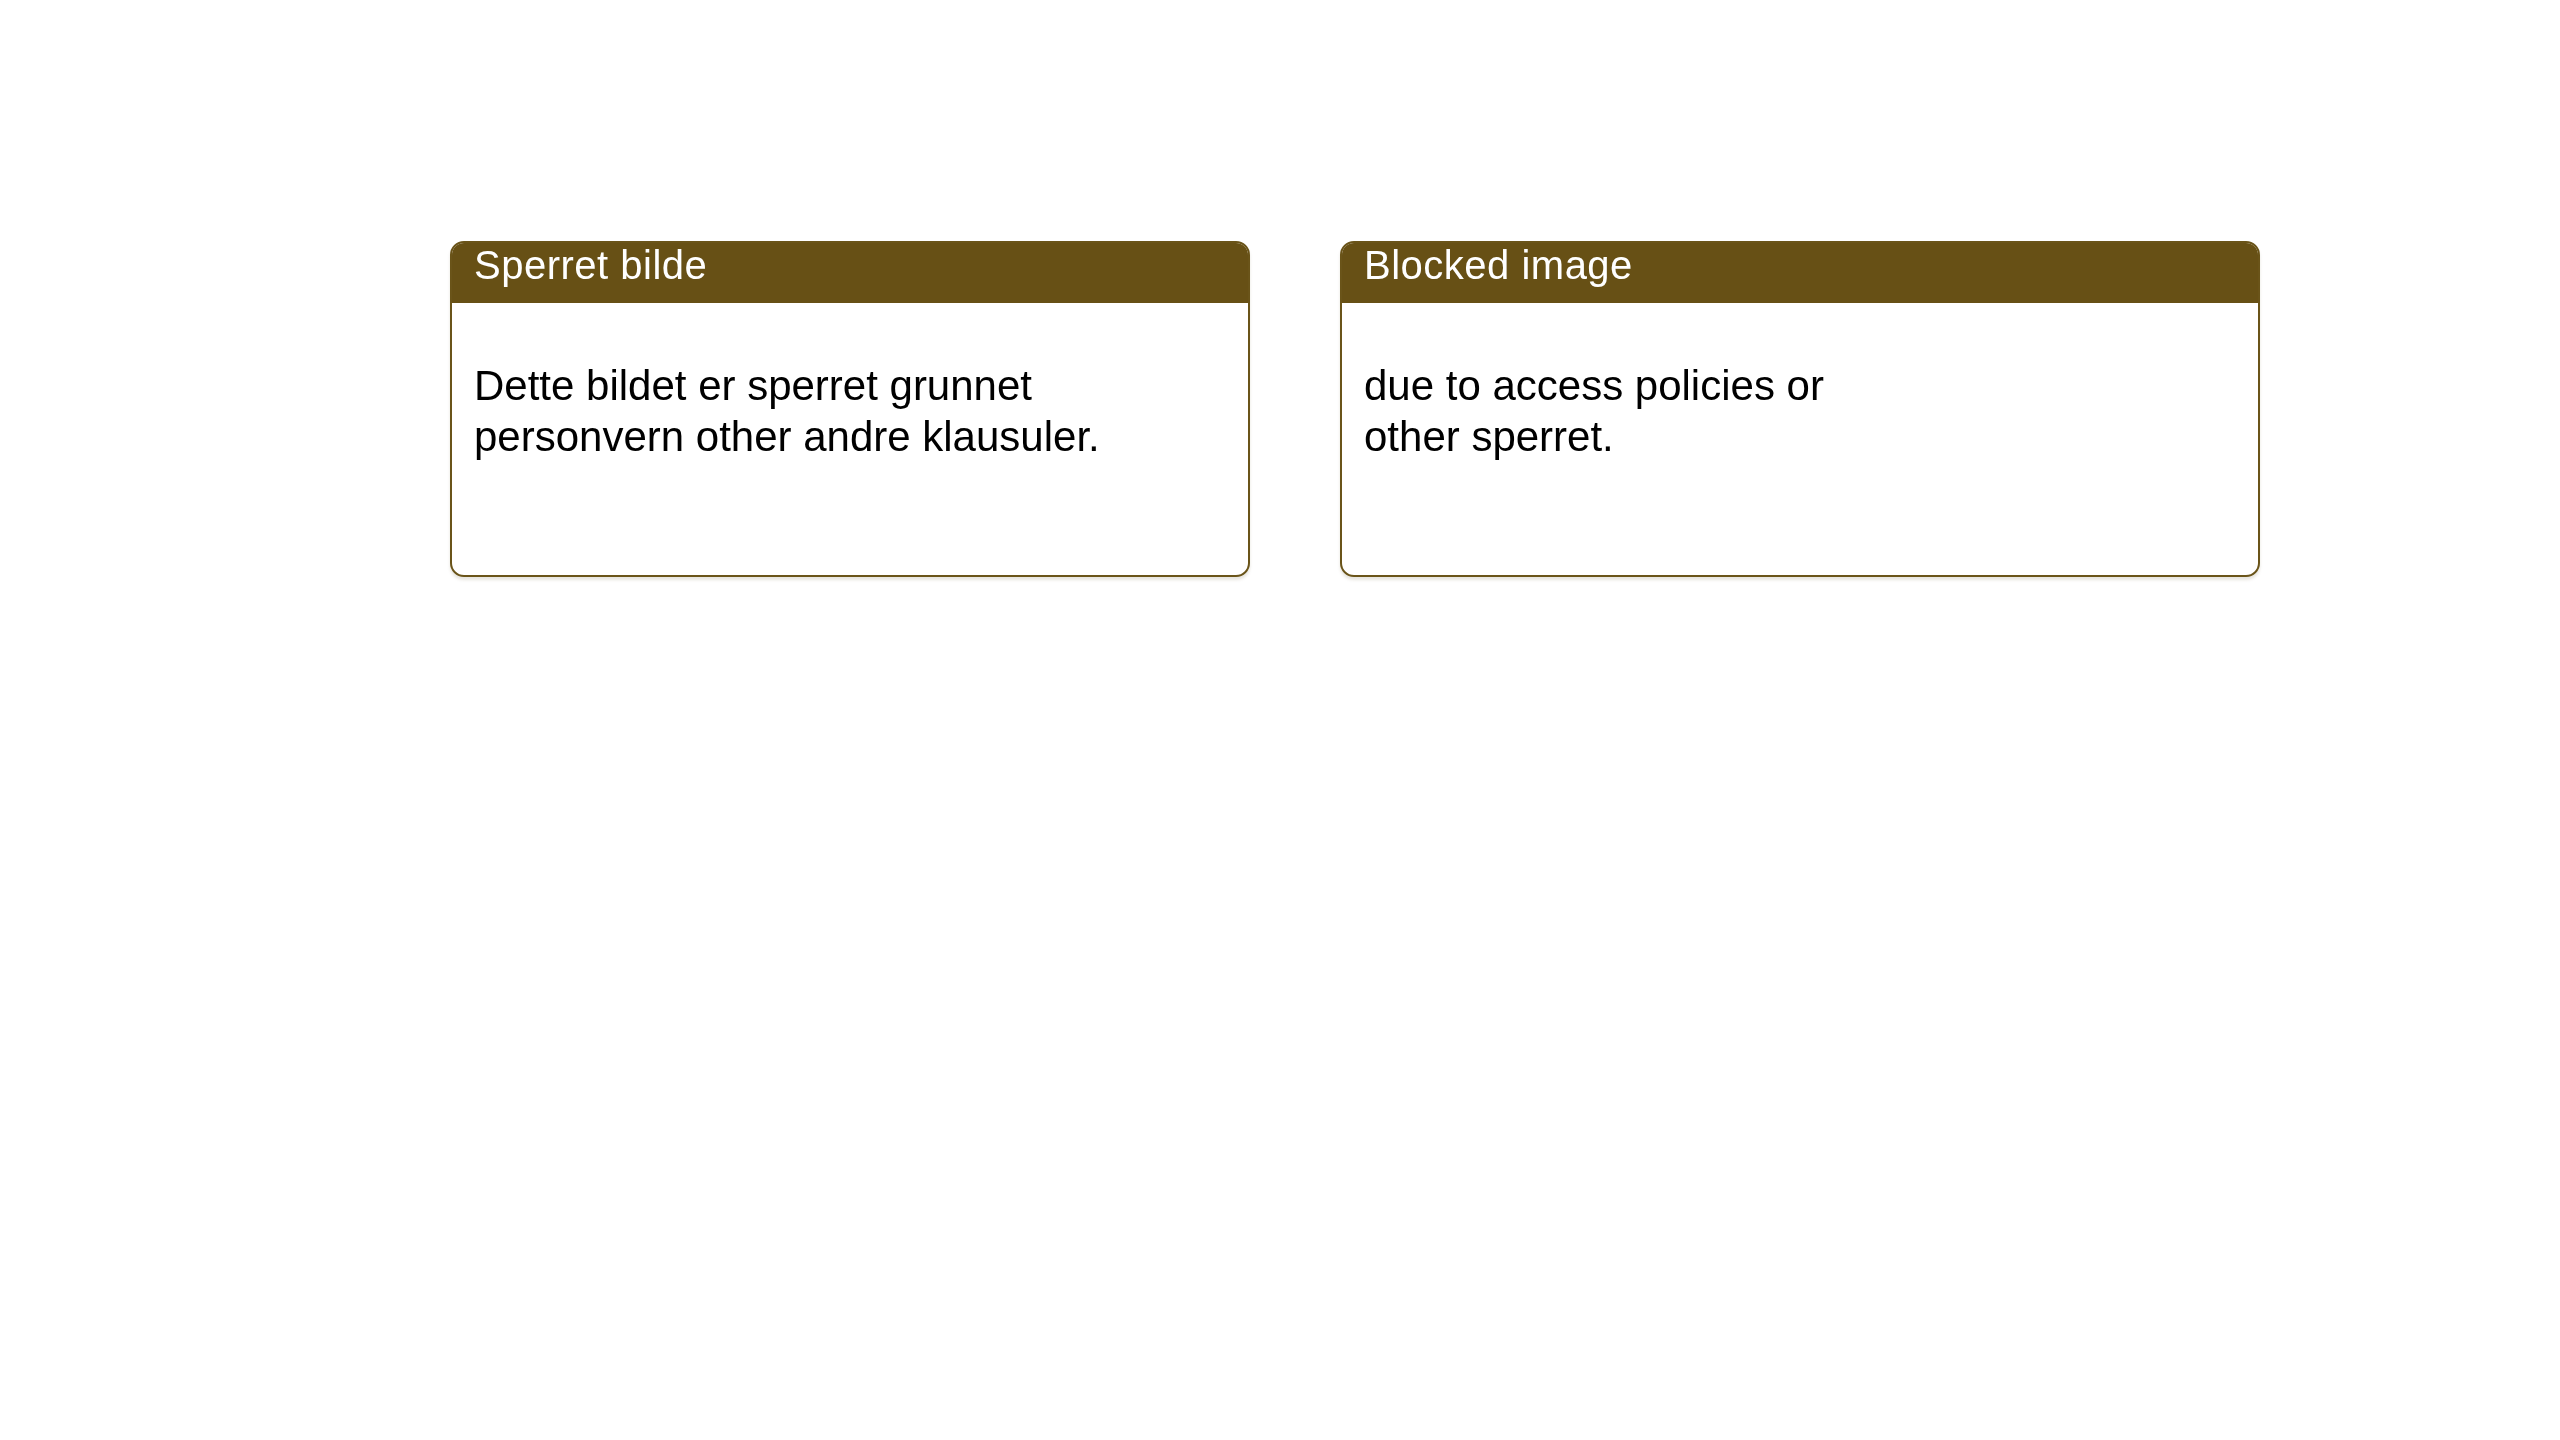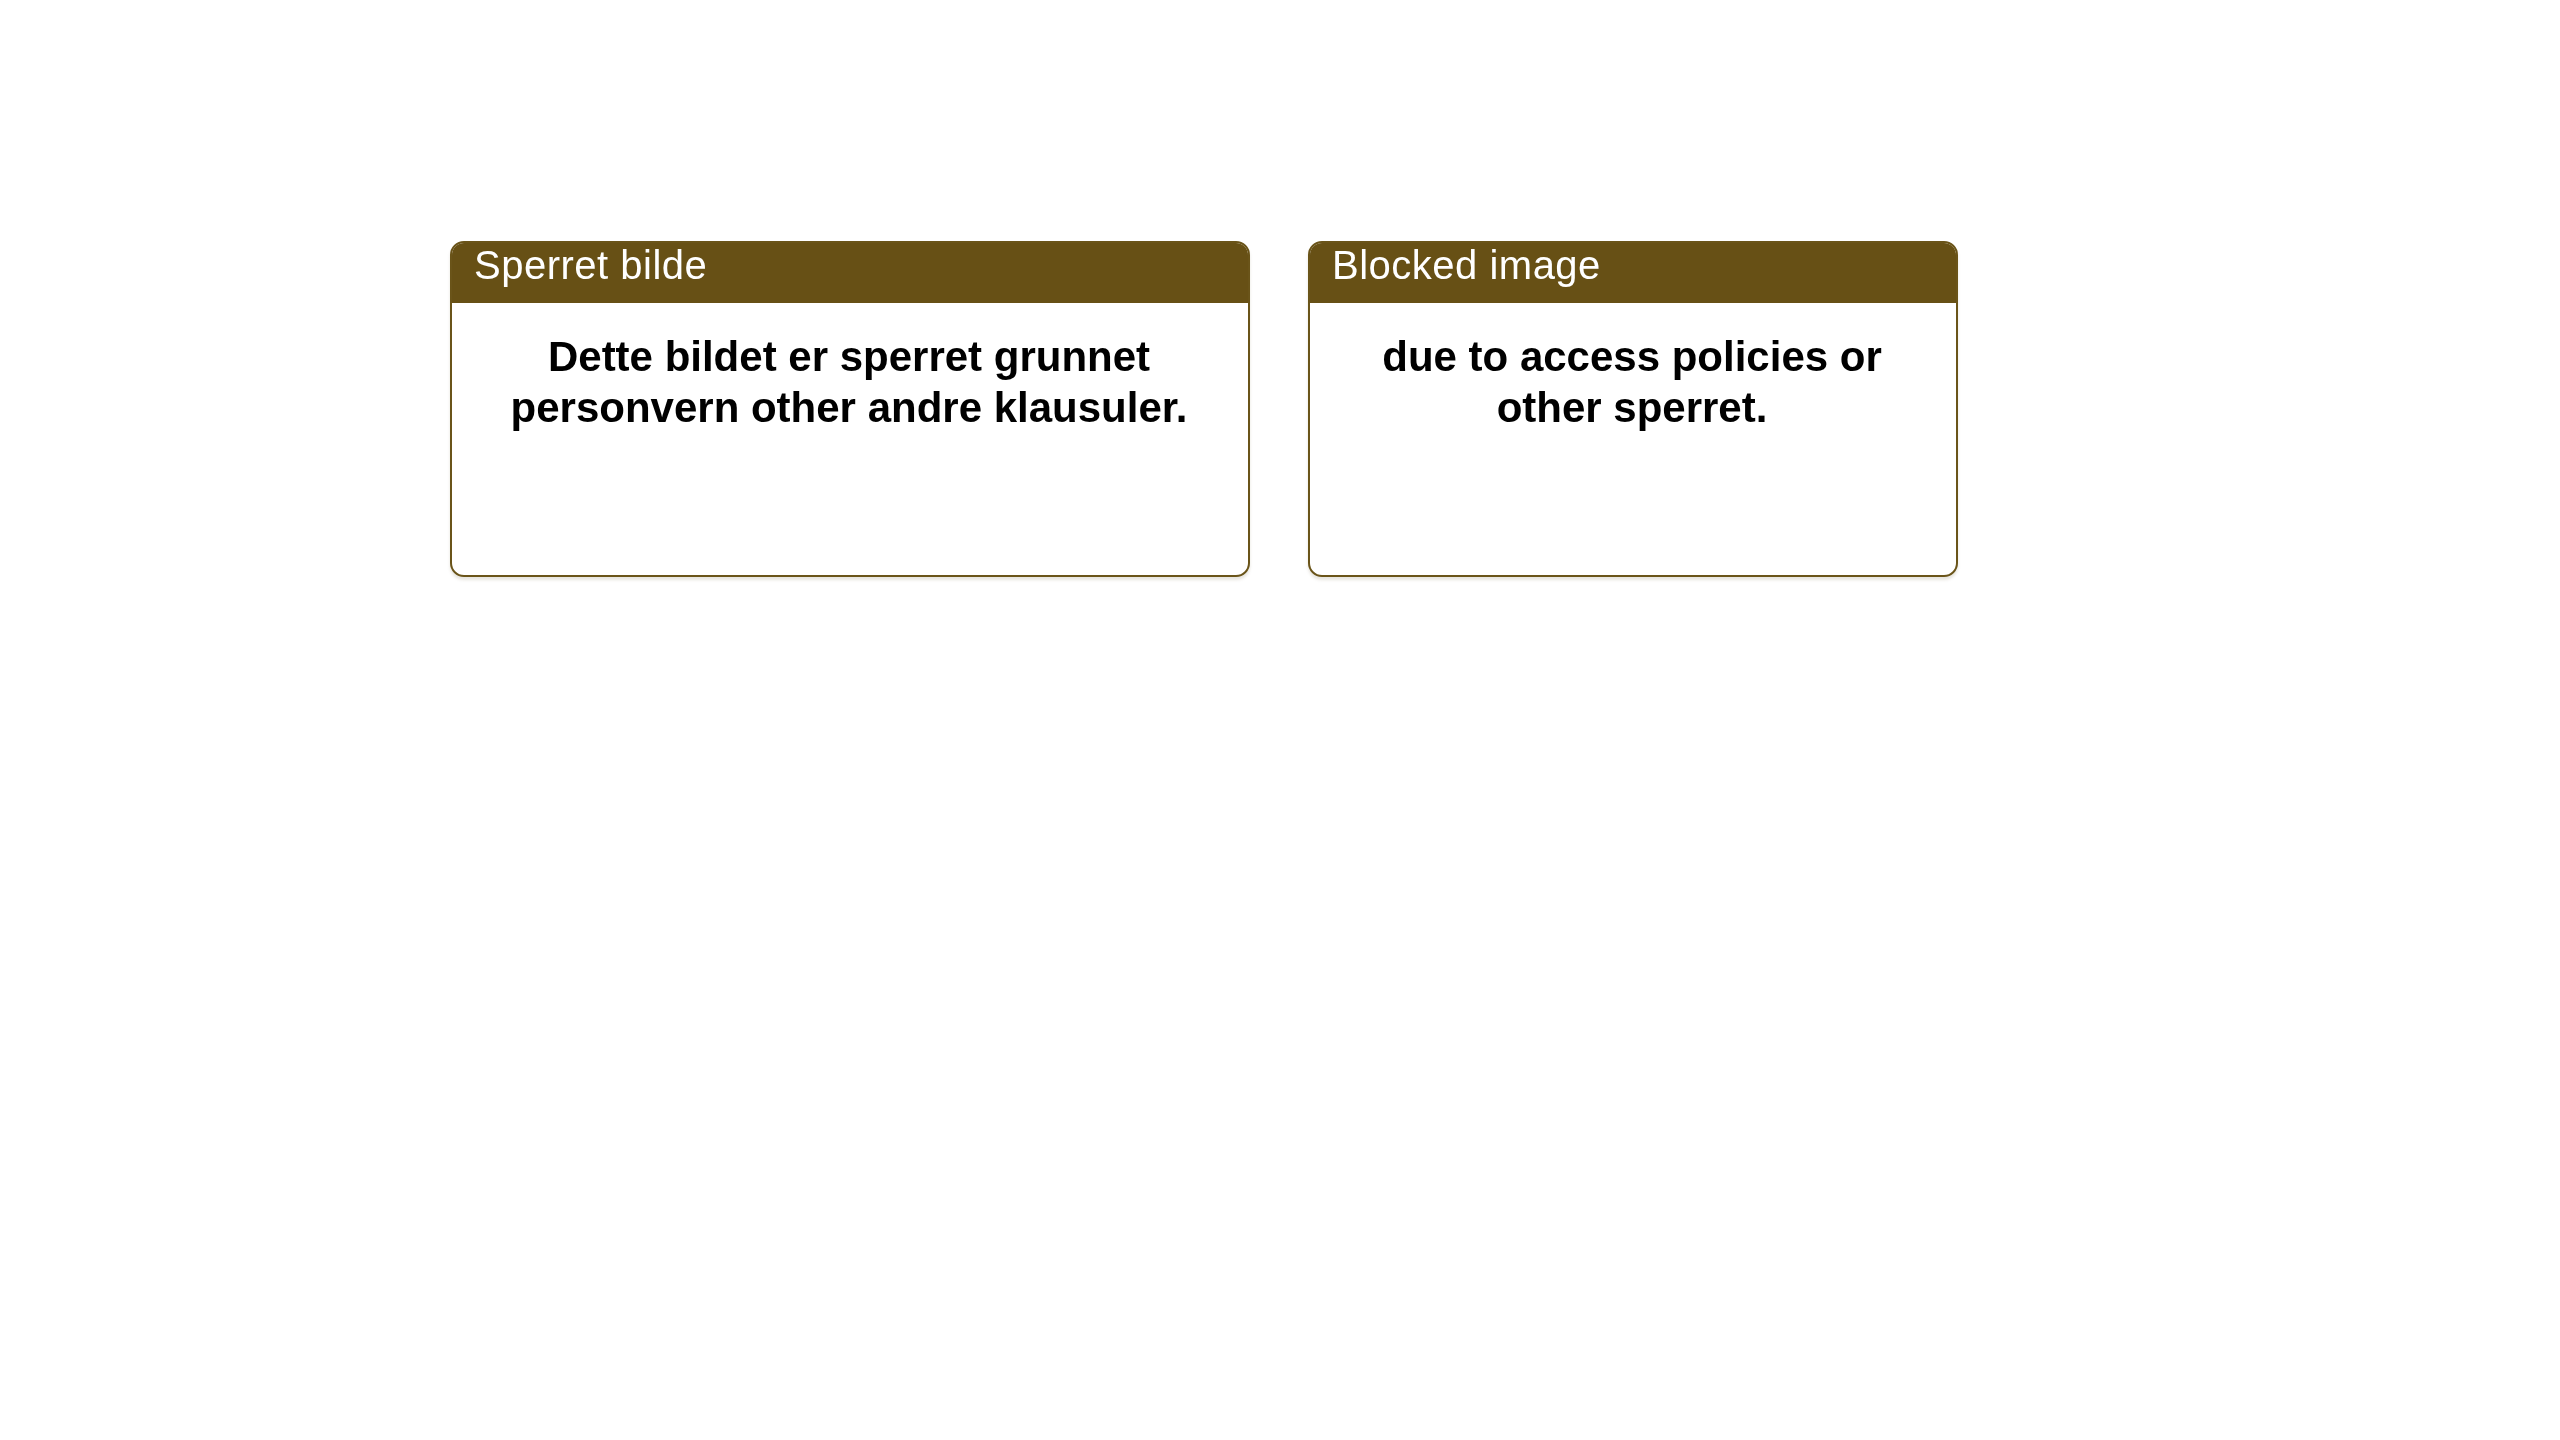--- a/index.html
+++ b/index.html
@@ -30,46 +30,45 @@
     overflow: hidden;
     box-shadow: 0 3px 3px rgba(120, 110, 80, 0.18);
   }
 
   .notice-card.card-no {
     left: 450px;
     width: 800px;
   }
 
   .notice-card.card-en {
-    left: 1308px;
-    width: 650px;
+    left: 1340px;
+    width: 920px;
   }
 
   .card-header {
     box-sizing: border-box;
     height: 60px;
     background: var(--header-bg, #675015);
     color: var(--header-text, #ffffff);
     display: flex;
     align-items: flex-start;
     padding: 0 22px;
     font-size: 40px;
     font-weight: 400;
     letter-spacing: 0.5px;
     white-space: nowrap;
   }
 
   .card-body {
     box-sizing: border-box;
-    padding: 28px 24px 0 22px;
+    padding: 57px 24px 0 22px;
     color: var(--body-text, #000000);
     font-size: 42px;
     line-height: 51px;
-    font-weight: 700;
-    text-align: center;
+    font-weight: 400;
   }
 
   .card-body .line {
     white-space: nowrap;
   }
 </style>
 </head>
 <body>
 
 <div class="canvas">

